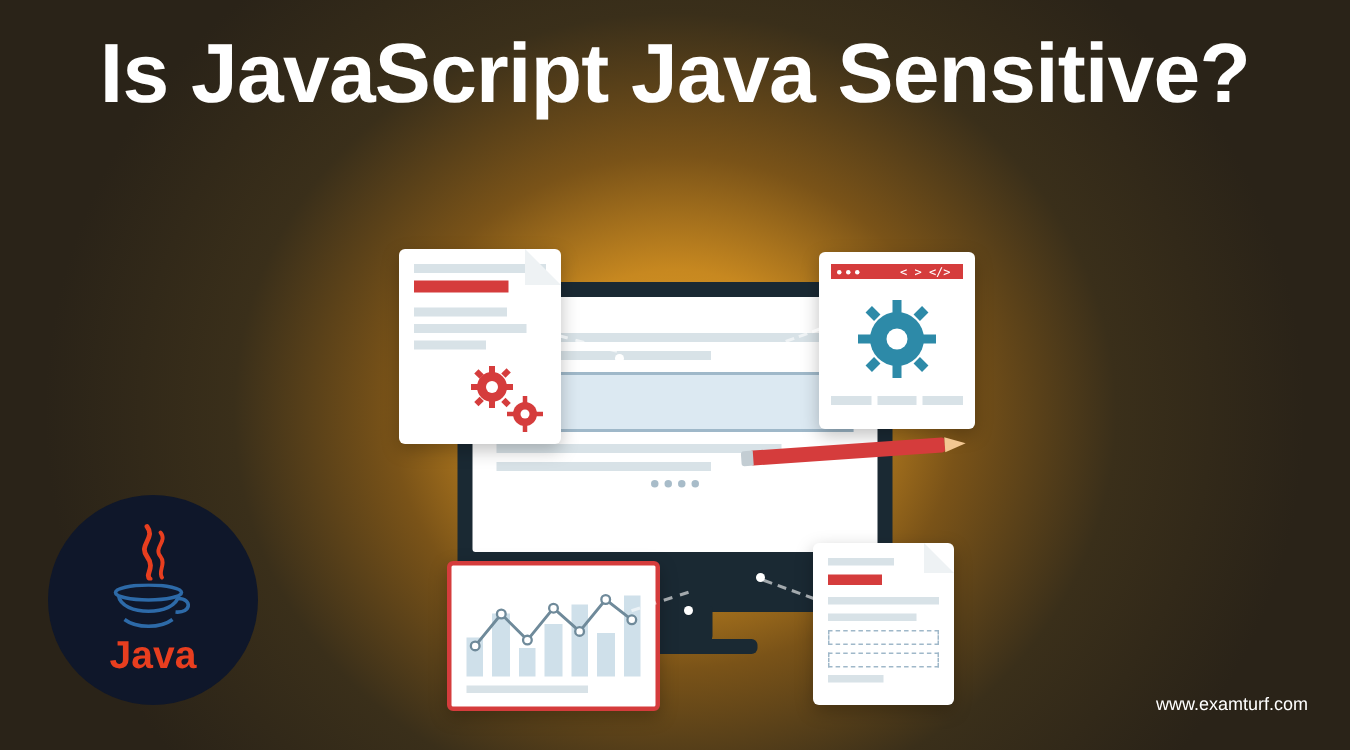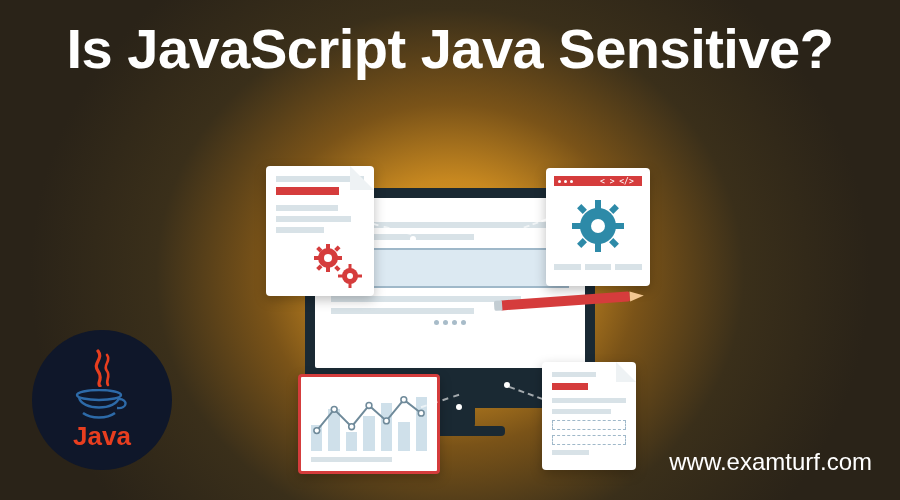--- a/index.html
+++ b/index.html
@@ -21,21 +21,21 @@
       font-size: 56px;
       font-weight: 700;
       line-height: 1.1;
       letter-spacing: -0.5px;
     }
     .watermark {
       position: absolute;
       bottom: 24px;
       right: 28px;
       color: #ffffff;
-      font-size: 24px;
+      font-size: 12px;
       font-weight: 400;
     }
     .java-logo {
       position: absolute;
       left: 32px;
       bottom: 30px;
       width: 140px;
       height: 140px;
       border-radius: 50%;
       background: #0f172a;

